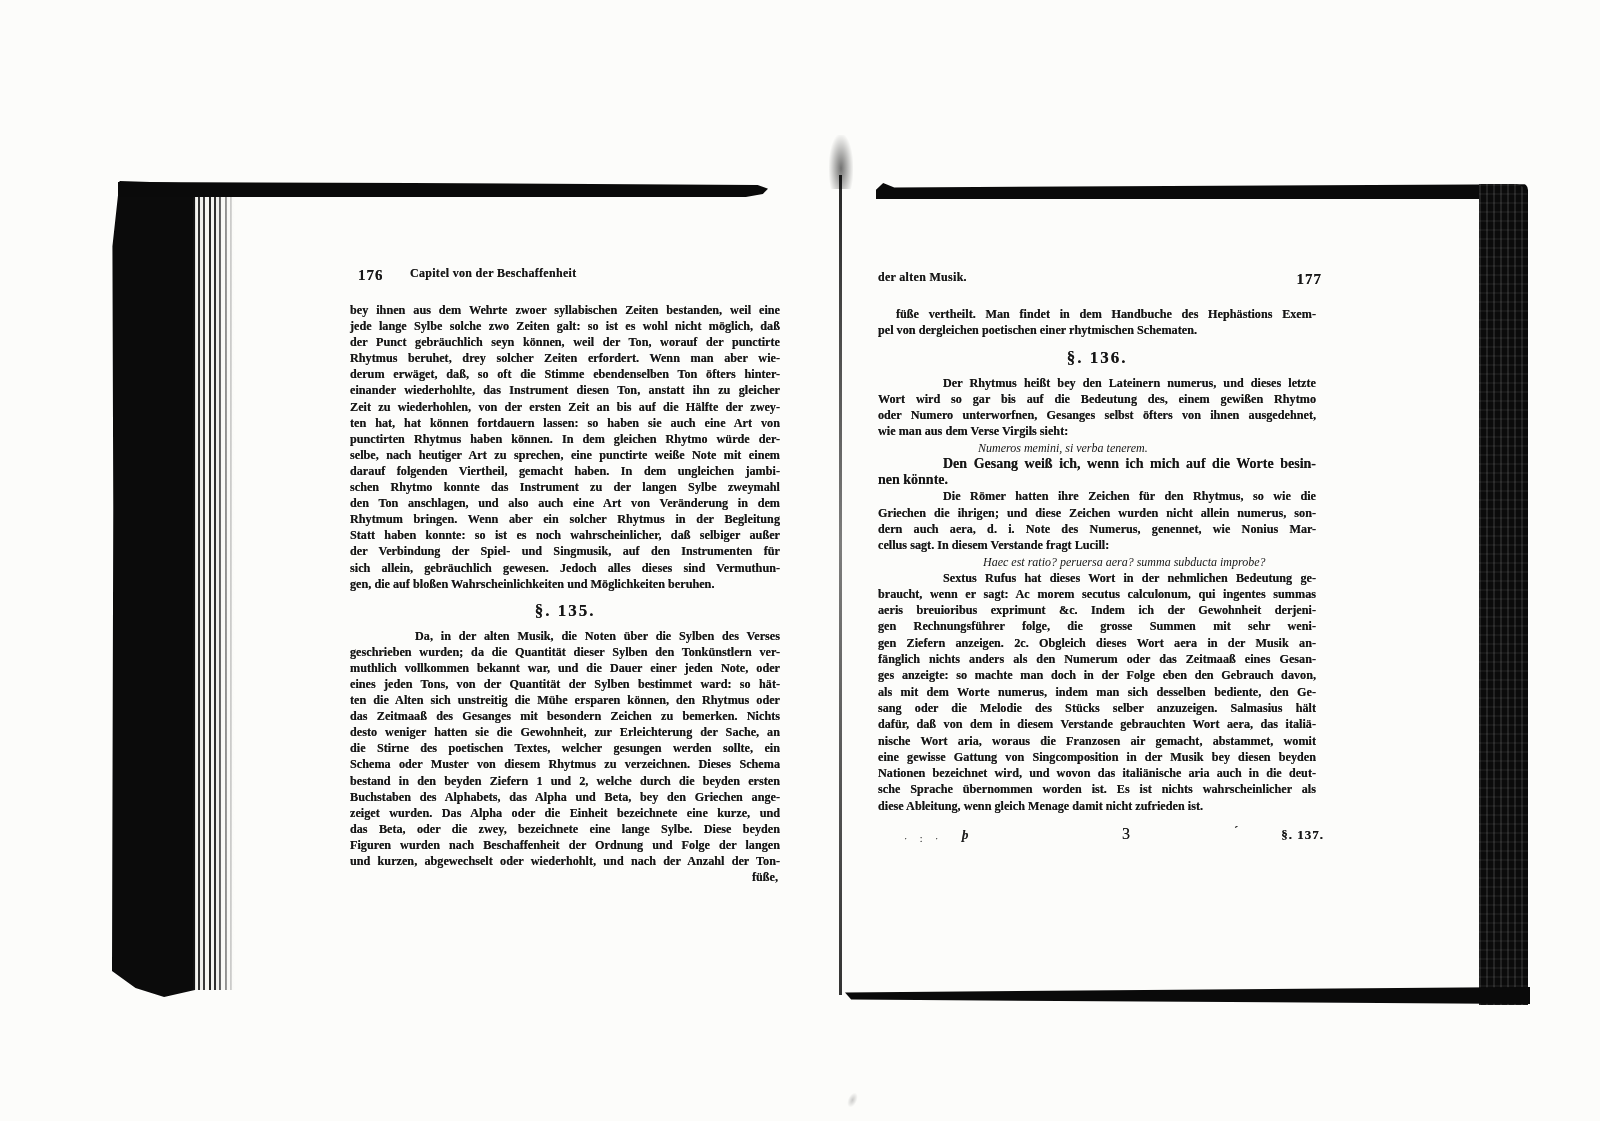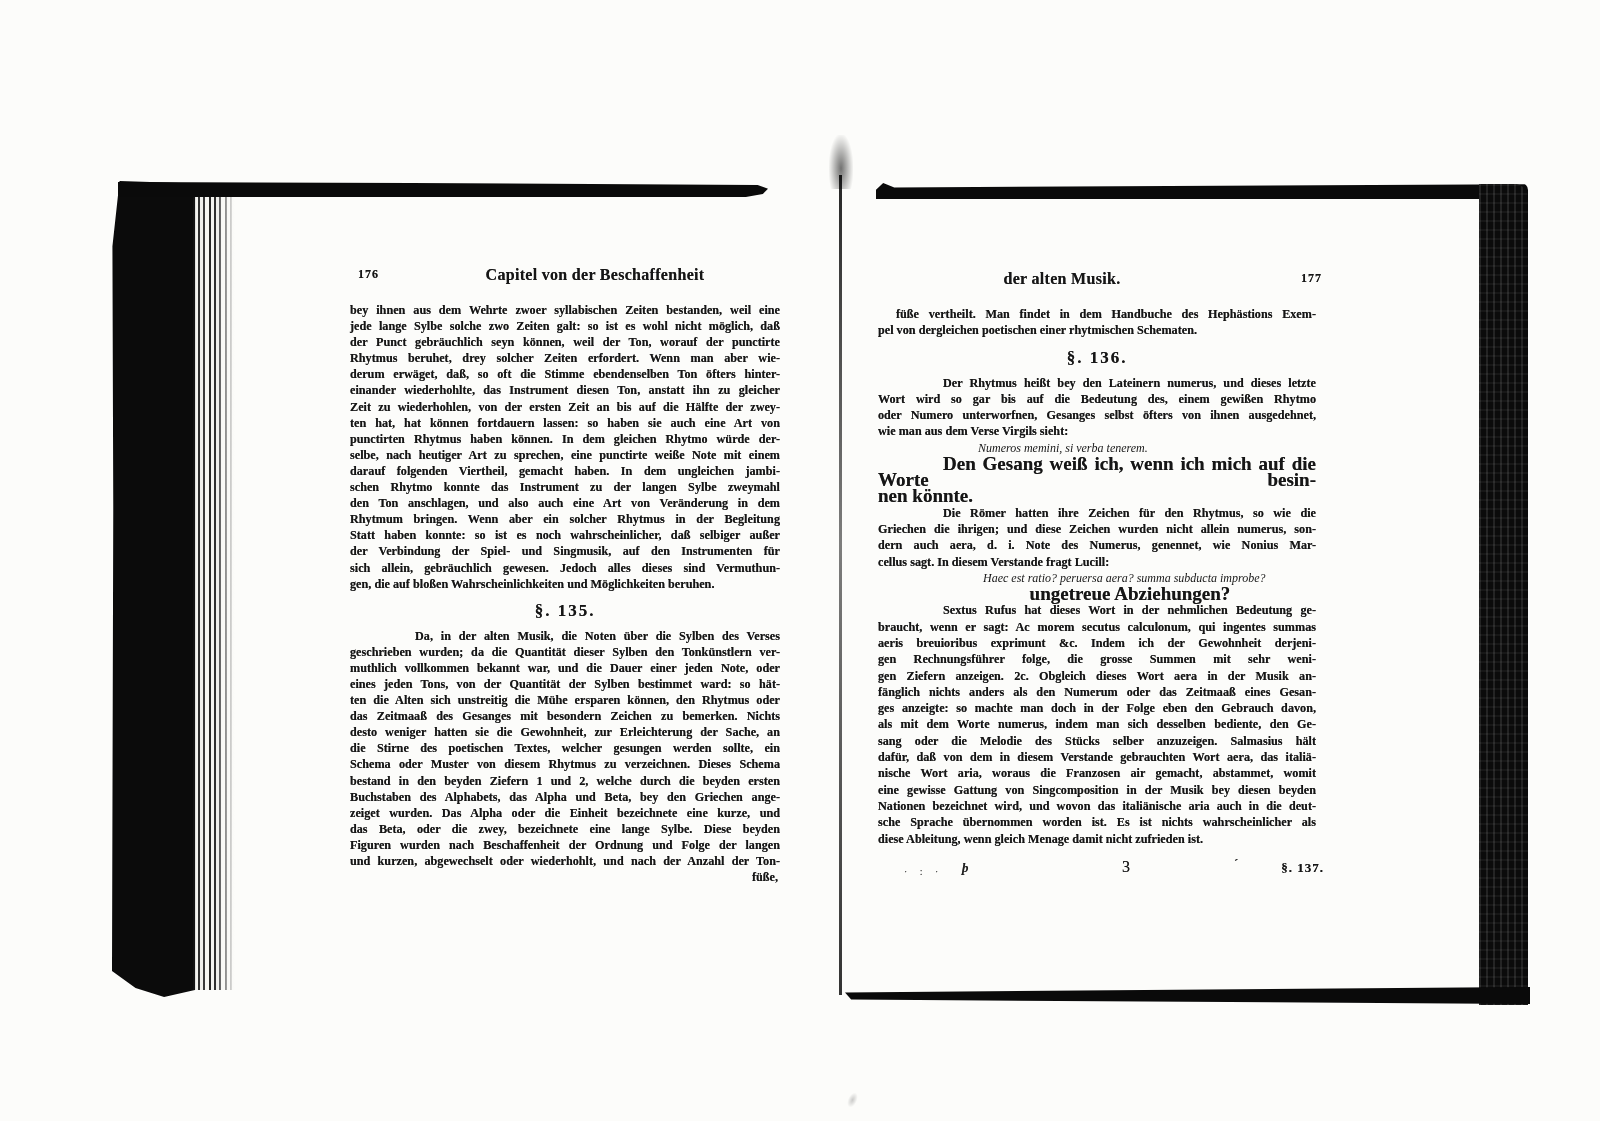--- a/index.html
+++ b/index.html
@@ -57,36 +57,36 @@
     position:absolute;left:848px;top:1092px;width:9px;height:16px;
     background:radial-gradient(ellipse at 50% 50%,rgba(0,0,0,.4),transparent 70%);
     transform:rotate(25deg);opacity:.5;
   }
   
   .page{position:absolute;font-weight:bold;font-size:12.2px;
     text-shadow:0 0 .4px rgba(10,10,10,.65);}
   .page-left{left:350px;top:266px;width:430px;}
   .page-right{left:878px;top:270px;width:438px;}
   .header{position:relative;height:24px;margin-bottom:12px;}
-  .runhead{position:absolute;left:0;right:0;text-align:center;font-size:16px;letter-spacing:.3px;}
+  .runhead{position:absolute;left:0;right:0;font-size:12px;letter-spacing:.3px;}
   .page-left .runhead{left:60px;right:0;}
   .page-right .runhead{right:70px;}
-  .pagenum{position:absolute;font-size:12px;letter-spacing:1px;top:1px;}
+  .pagenum{position:absolute;font-size:15px;letter-spacing:1px;top:1px;}
   .page-left .pagenum{left:8px;}
   .page-right .pagenum{right:-6px;}
   .ln{text-align:justify;text-align-last:justify;line-height:16.1px;white-space:normal;}
   .page-right .ln{line-height:16.3px;}
   .end{text-align-last:left;}
   .ind{text-indent:65px;}
   .ind18{text-indent:18px;}
   .shead{text-align:center;font-size:17px;letter-spacing:2px;margin:10px 0 8px 0;line-height:18px;}
   .quote{font-style:italic;font-weight:normal;font-size:12px;line-height:16px;
     padding-left:100px;margin:0 0;text-shadow:none;}
   .q2{padding-left:105px;}
-  .emph{font-size:19px;}
+  .emph{font-size:14px;}
   .t2a{line-height:16.5px;text-align:center;padding-left:60px;letter-spacing:.6px;}
   .t2b{line-height:16.5px;text-align:center;padding-left:66px;}
   .catchrow{text-align:right;line-height:16px;padding-right:2px;}
   .footer{position:relative;height:26px;margin-top:13px;font-size:13px;}
   .f-dots{position:absolute;left:26px;top:6px;letter-spacing:5px;color:rgba(20,20,20,.55);
     font-size:10px;font-weight:normal;}
   .f-glyph{position:absolute;left:84px;top:0;font-style:italic;color:rgba(15,15,15,.8);}
   .f-sig{position:absolute;left:244px;top:-2px;font-size:16px;font-weight:normal;}
   .f-stray{position:absolute;left:356px;top:-4px;color:rgba(20,20,20,.6);}
   .f-catch{position:absolute;right:-8px;top:0;letter-spacing:1px;}
@@ -172,21 +172,20 @@
     <div class="ln end emph">nen könnte.</div>
   </div>
   <div>
     <div class="ln ind">Die Römer hatten ihre Zeichen für den Rhytmus, so wie die</div>
     <div class="ln">Griechen die ihrigen; und diese Zeichen wurden nicht allein numerus, son-</div>
     <div class="ln">dern auch aera, d. i. Note des Numerus, genennet, wie Nonius Mar-</div>
     <div class="ln end">cellus sagt.  In diesem Verstande fragt Lucill:</div>
   </div>
   <div class="quote q2">Haec est ratio? peruersa aera? summa subducta improbe?</div>
   <div>
-    <div class="t2b emph">ungetreue Abziehungen?</div>
   </div>
   <div>
     <div class="ln ind">Sextus Rufus hat dieses Wort in der nehmlichen Bedeutung ge-</div>
     <div class="ln">braucht, wenn er sagt: Ac morem secutus calculonum, qui ingentes summas</div>
     <div class="ln">aeris breuioribus exprimunt &amp;c.  Indem ich der Gewohnheit derjeni-</div>
     <div class="ln">gen Rechnungsführer folge, die grosse Summen mit sehr weni-</div>
     <div class="ln">gen Ziefern anzeigen. 2c.  Obgleich dieses Wort aera in der Musik an-</div>
     <div class="ln">fänglich nichts anders als den Numerum oder das Zeitmaaß eines Gesan-</div>
     <div class="ln">ges anzeigte: so machte man doch in der Folge eben den Gebrauch davon,</div>
     <div class="ln">als mit dem Worte numerus, indem man sich desselben bediente, den Ge-</div>

